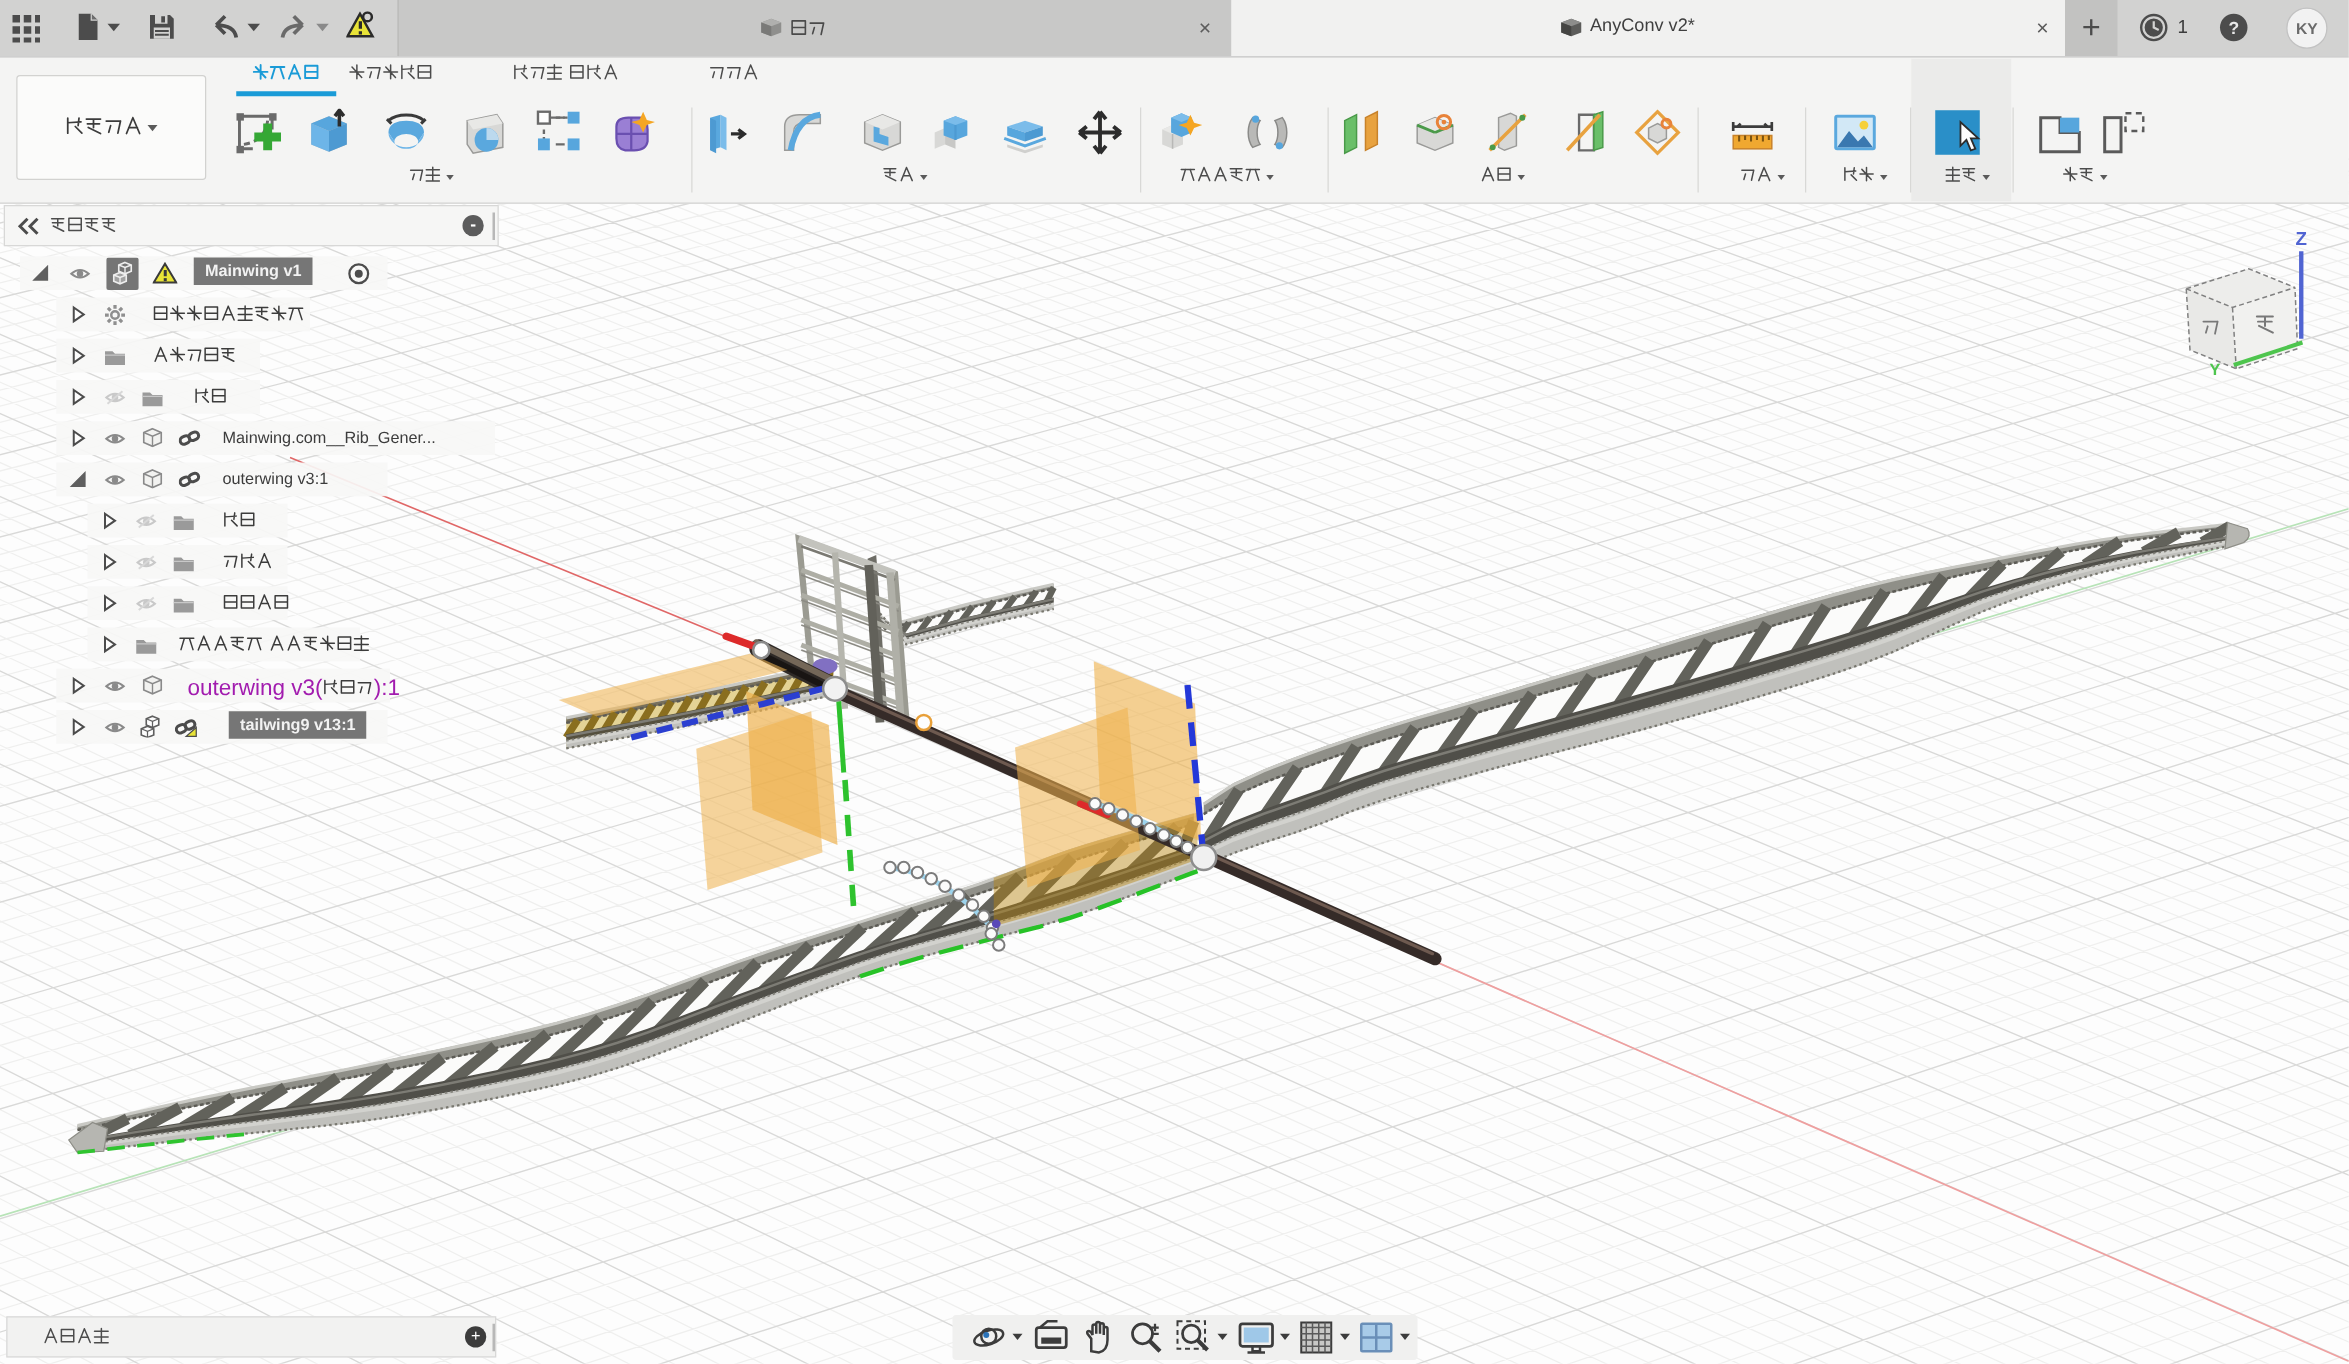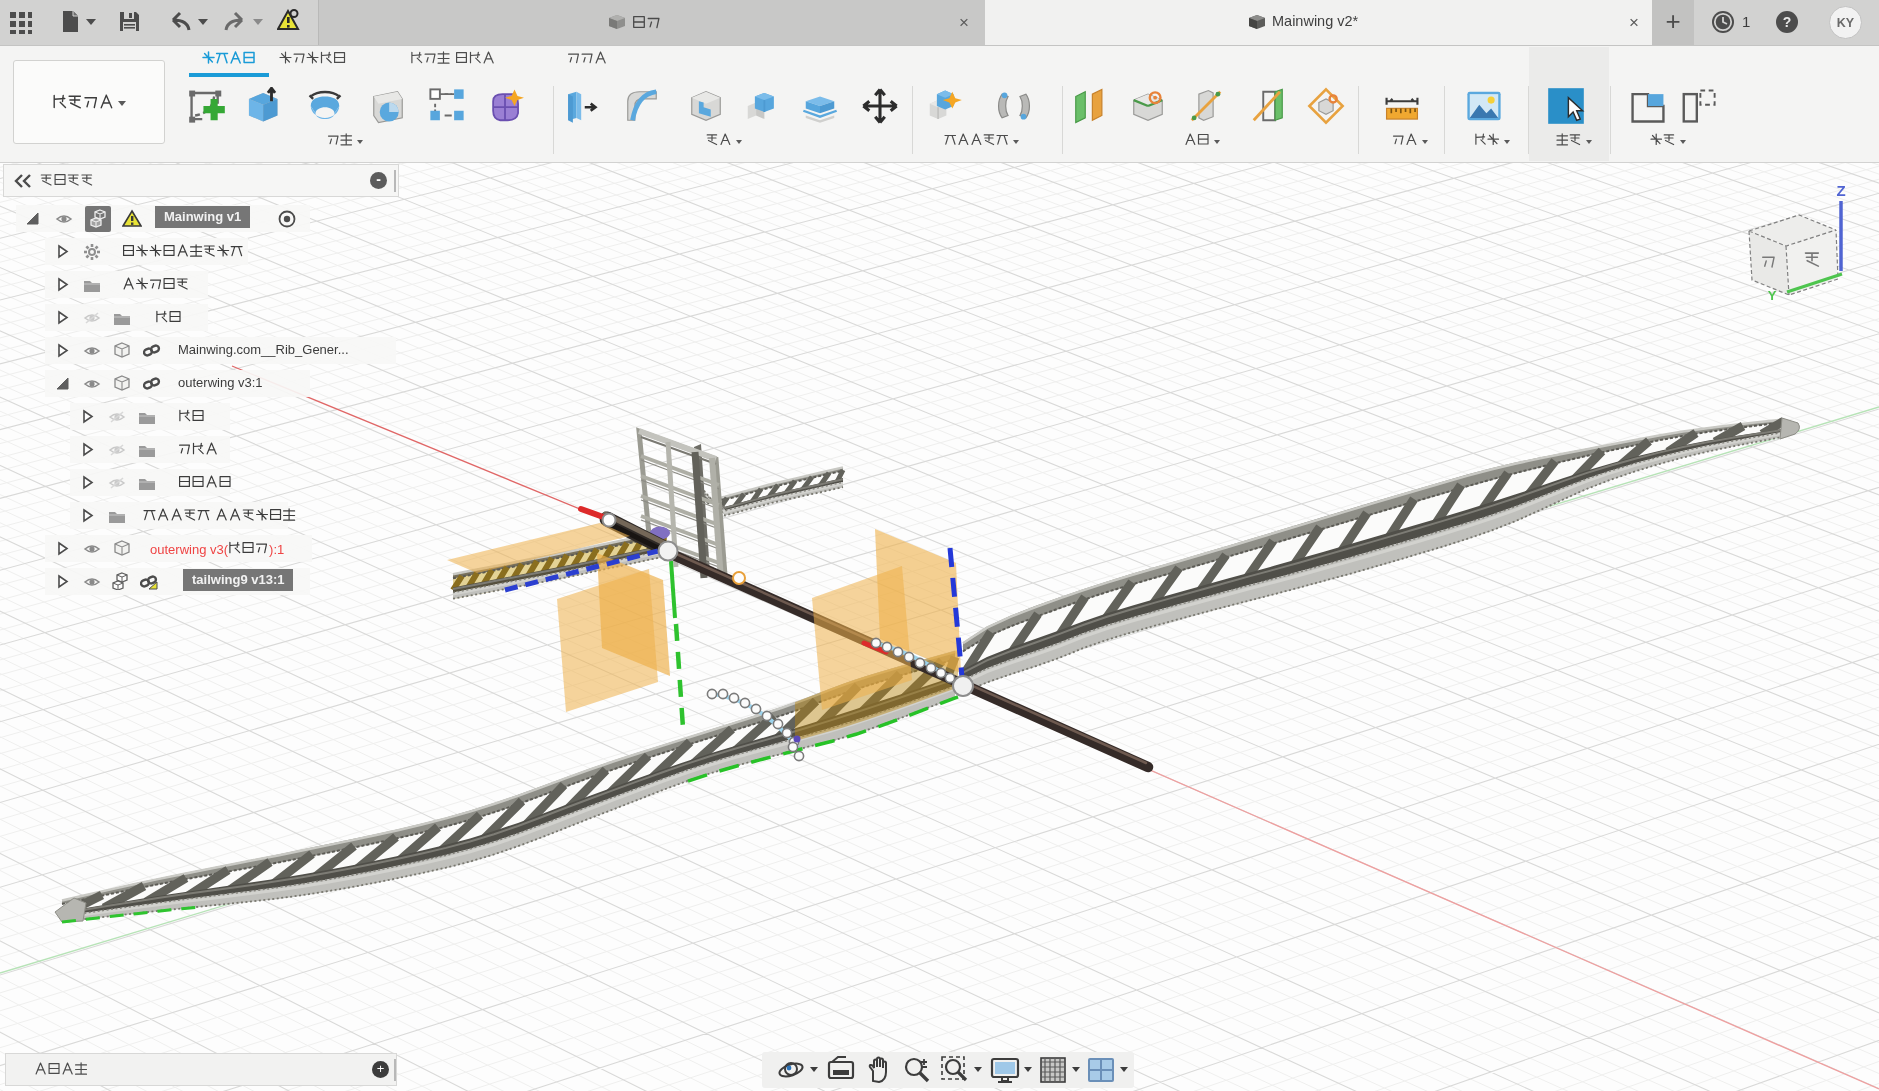--- a/index.html
+++ b/index.html
@@ -177,21 +177,21 @@
     <div style="position:absolute;left:632px;top:14px;font-size:14px;color:#4a4a4a;z-index:2"><svg width="29" height="17" style="vertical-align:-3px">
         <path d="M1.7 2.7L1.7 13.3M1.7 2.7L12.3 2.7M12.3 2.7L12.3 13.3M1.7 8.0L12.3 8.0M1.7 13.3L12.3 13.3M16.2 4.5L26.9 4.5M26.9 4.5L24.9 13.6M19.5 8.0L18.1 12.9" stroke="#4a4a4a" stroke-width="1.3" fill="none" stroke-linecap="round"></path>
       </svg></div>
     <div style="position:absolute;left:959px;top:13px;font-size:17px;color:#5c5c5c;z-index:2">×</div>
     <div style="position:absolute;left:985px;top:0;width:667px;height:45px;background:#f1f1f0"></div>
     <div style="position:absolute;left:1248px;top:14px;z-index:2"><svg width="18" height="16" viewBox="0 0 18 16" style="">
         <path d="M9 1 L17 4 L17 12 L9 15 L1 12 L1 4 Z" fill="#5c5c5a"></path>
         <path d="M9 1 L17 4 L9 7 L1 4 Z" fill="#8d8d8b"></path>
         <path d="M9 7 L9 15 L1 12 L1 4 Z" fill="#454543"></path>
       </svg></div>
-    <div style="position:absolute;left:1272px;top:13px;font-size:14.5px;color:#3f3f3f;z-index:2">Mainwing v2*</div>
+    <div style="position:absolute;left:1272px;top:13px;font-size:14.5px;color:#3f3f3f;z-index:2">AnyConv v2*</div>
     <div style="position:absolute;left:1629px;top:13px;font-size:17px;color:#5c5c5c;z-index:2">×</div>
     <div style="position:absolute;left:1652px;top:0;width:42px;height:45px;background:#c2c2c1;color:#4c4c4c;font-size:26px;text-align:center;line-height:42px">+</div>
     <div style="position:absolute;left:1710px;top:9px"><svg width="26" height="26" viewBox="0 0 26 26" style="">
         <circle cx="13" cy="13" r="11" fill="#4c4c4c"></circle>
         <circle cx="13" cy="13" r="8.2" fill="none" stroke="#d2d2d1" stroke-width="1.8"></circle>
         <path d="M13 8 L13 13 L17 15" stroke="#d2d2d1" stroke-width="1.8" fill="none"></path>
       </svg></div>
     <div style="position:absolute;left:1742px;top:13px;font-size:15px;color:#3c3c3c">1</div>
     <div style="position:absolute;left:1774px;top:9px"><svg width="26" height="26" viewBox="0 0 26 26" style="">
         <circle cx="13" cy="13" r="11" fill="#4c4c4c"></circle>
@@ -581,21 +581,21 @@
         <polygon points="4,2 12,7.5 4,13" fill="#fdfdfd" stroke="#4c4c4c" stroke-width="1.6"></polygon>
       </svg></div>
     <div style="position:absolute;left:83px;top:541px"><svg width="18" height="16" viewBox="0 0 18 16" style="">
         <path d="M2 8 Q9 2 16 8 Q9 14 2 8 Z" fill="none" stroke="#8a8a8a" stroke-width="1.6"></path>
         <circle cx="9" cy="8" r="2.6" fill="#8a8a8a"></circle>
       </svg></div>
     <div style="position:absolute;left:113px;top:540px"><svg width="18" height="16" viewBox="0 0 18 16" style="">
         <path d="M9 1 L16 4 L16 12 L9 15 L2 12 L2 4 Z" fill="#f2f2f0" stroke="#8a8a8a" stroke-width="1.3"></path>
         <path d="M2 4 L9 7 L16 4 M9 7 L9 15" stroke="#8a8a8a" stroke-width="1.1" fill="none"></path>
       </svg></div>
-    <div style="position:absolute;left:150px;top:540px;font-size:13px;color:#ef4444;white-space:nowrap"><span>outerwing v3(</span><svg width="41" height="16" style="vertical-align:-2px">
+    <div style="position:absolute;left:150px;top:540px;font-size:18px;color:#a21caf;white-space:nowrap"><span>outerwing v3(</span><svg width="41" height="16" style="vertical-align:-2px">
         <path d="M1.9 2.3L1.9 12.7M1.9 5.5L11.0 4.9M7.2 8.2L11.7 12.7M9.8 2.3L9.1 7.5M15.1 2.6L15.1 12.4M15.1 2.6L25.0 2.6M25.0 2.6L25.0 12.4M15.1 7.5L25.0 7.5M15.1 12.4L25.0 12.4M28.6 4.2L38.5 4.2M38.5 4.2L36.7 12.7M31.6 7.5L30.3 12.0" stroke="#3c3c3c" stroke-width="1.2" fill="none" stroke-linecap="round"></path>
       </svg><span>):1</span></div>
     <div style="position:absolute;left:45px;top:568px;width:265px;height:27px;background:rgba(247,247,246,0.92)"></div>
     <div style="position:absolute;left:55px;top:574px"><svg width="15" height="15" viewBox="0 0 15 15" style="">
         <polygon points="4,2 12,7.5 4,13" fill="#fdfdfd" stroke="#4c4c4c" stroke-width="1.6"></polygon>
       </svg></div>
     <div style="position:absolute;left:83px;top:574px"><svg width="18" height="16" viewBox="0 0 18 16" style="">
         <path d="M2 8 Q9 2 16 8 Q9 14 2 8 Z" fill="none" stroke="#8a8a8a" stroke-width="1.6"></path>
         <circle cx="9" cy="8" r="2.6" fill="#8a8a8a"></circle>
       </svg></div>

